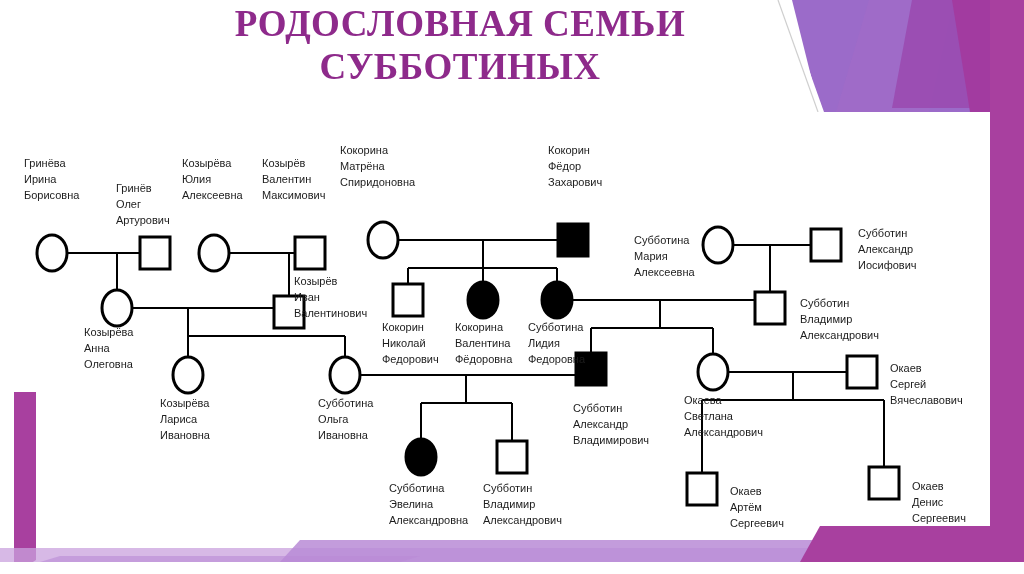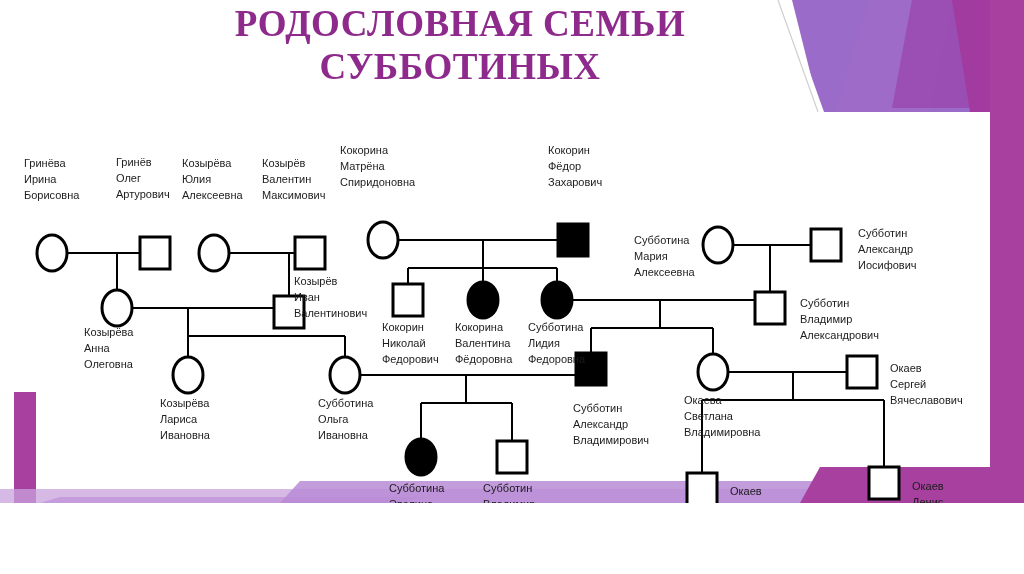--- a/index.html
+++ b/index.html
@@ -4,21 +4,21 @@
 <title>Родословная семьи Субботиных</title>
 <style>
   html, body {
     margin: 0;
     padding: 0;
     background: #ffffff;
   }
   #page {
     position: relative;
     width: 1024px;
-    height: 503px;
+    height: 562px;
     background: #ffffff;
     overflow: hidden;
     font-family: "Liberation Sans", "DejaVu Sans", sans-serif;
   }
 
   
   .deco { position: absolute; pointer-events: none; }
 
   #deco-top-right   { top: 0; right: 0; width: 250px; height: 112px; }
   #deco-right-band  { top: 0; right: 0; width: 34px;  height: 552px; }
@@ -200,21 +200,21 @@
         <g>
           <rect x="869" y="347" width="30" height="32" fill="#ffffff" stroke="#000000" stroke-width="3"></rect>
         </g>
       </svg>
   </div>
 
   <div id="labels">
       <div class="plabel right" style="left: 24px; top: 155px;">Гринёва
 Ирина
 Борисовна</div>
-      <div class="plabel right" style="left: 116px; top: 154px;">Гринёв
+      <div class="plabel right" style="left: 116px; top: 180px;">Гринёв
 Олег
 Артурович</div>
       <div class="plabel right" style="left: 182px; top: 155px;">Козырёва
 Юлия
 Алексеевна</div>
       <div class="plabel right" style="left: 262px; top: 155px;">Козырёв
 Валентин
 Максимович</div>
       <div class="plabel right" style="left: 340px; top: 142px;">Кокорина
 Матрёна
@@ -250,21 +250,21 @@
 Лариса
 Ивановна</div>
       <div class="plabel right" style="left: 318px; top: 395px;">Субботина
 Ольга
 Ивановна</div>
       <div class="plabel right" style="left: 573px; top: 400px;">Субботин
 Александр
 Владимирович</div>
       <div class="plabel right" style="left: 684px; top: 392px;">Окаева
 Светлана
-Владимировна</div>
+Александрович</div>
       <div class="plabel right" style="left: 890px; top: 360px;">Окаев
 Сергей
 Вячеславович</div>
       <div class="plabel right" style="left: 389px; top: 480px;">Субботина
 Эвелина
 Александровна</div>
       <div class="plabel right" style="left: 483px; top: 480px;">Субботин
 Владимир
 Александрович</div>
       <div class="plabel right" style="left: 730px; top: 483px;">Окаев

